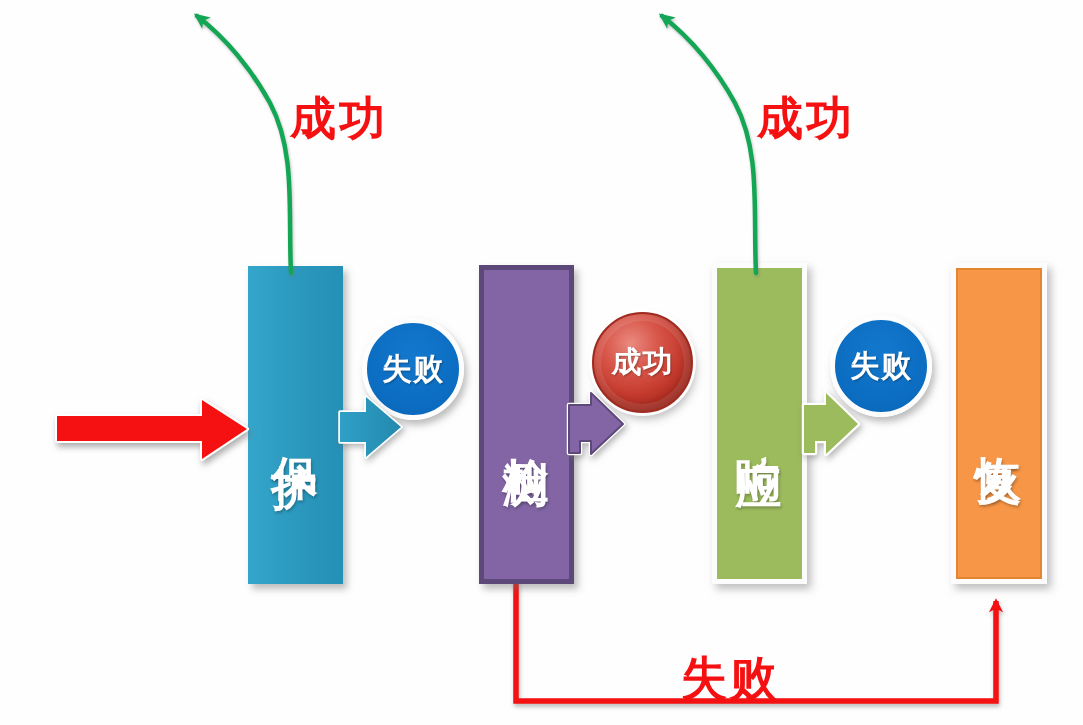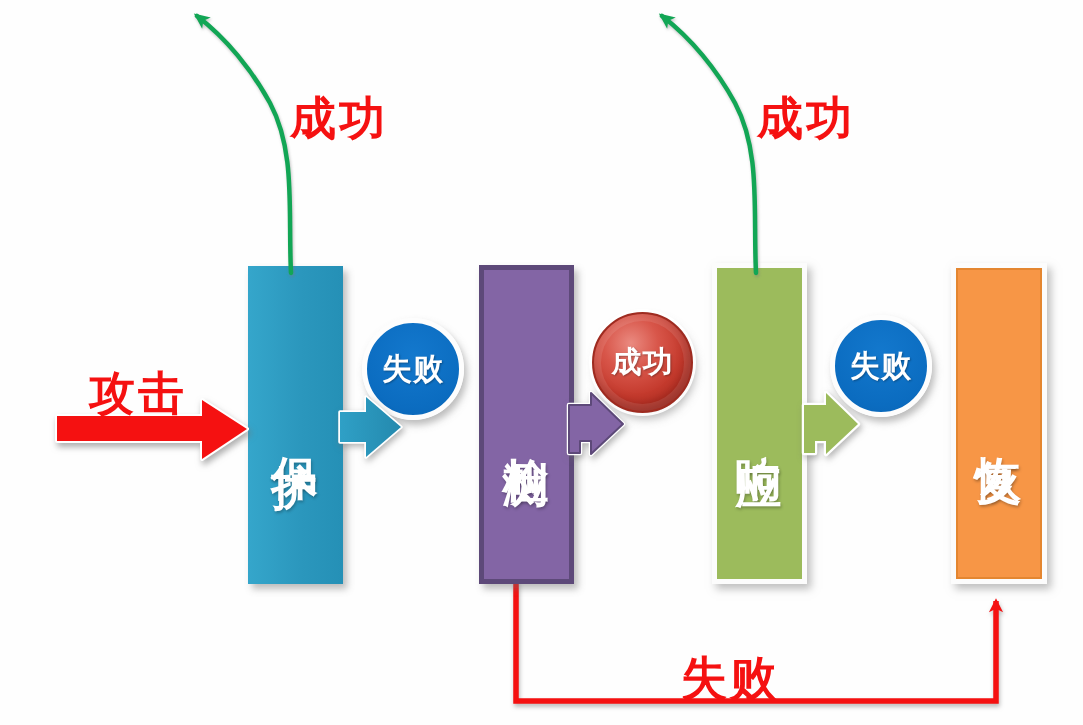--- a/index.html
+++ b/index.html
@@ -126,18 +126,17 @@
 
     <polygon points="569,405 591,405 591,393 623,424 591,454 591,441 580,441 580,453 569,453" fill="#8365a5" stroke="#ffffff" stroke-width="4.5" stroke-linejoin="round" paint-order="stroke" style="filter:drop-shadow(2px 3px 3px rgba(110,110,110,0.5));"></polygon>
     <polygon points="569,405 591,405 591,393 623,424 591,454 591,441 580,441 580,453 569,453" fill="#8365a5" stroke="#5d4979" stroke-width="2" stroke-linejoin="round"></polygon>
 
     <polygon points="804,405 826,405 826,393 858,424 826,454 826,441 815,441 815,453 804,453" fill="#9cbb5c" stroke="#ffffff" stroke-width="4.5" stroke-linejoin="round" paint-order="stroke" style="filter:drop-shadow(2px 3px 3px rgba(110,110,110,0.5));"></polygon>
 
     <path d="M 291 273 C 288 210 296 152 270 103 C 252 70 226 38 197 16" fill="none" stroke="#12a655" stroke-width="4.5" stroke-linecap="round" marker-end="url(#greenTip)" style="filter:drop-shadow(1px 2px 1.5px rgba(120,120,120,0.45));"></path>
     <path d="M 756 273 C 753 210 761 152 735 103 C 717 70 691 38 662 16" fill="none" stroke="#12a655" stroke-width="4.5" stroke-linecap="round" marker-end="url(#greenTip)" style="filter:drop-shadow(1px 2px 1.5px rgba(120,120,120,0.45));"></path>
   </svg>
 
-  <div class="lbl attack z5">攻击</div>
   <div class="lbl s-left z5">成功</div>
   <div class="lbl s-right z5">成功</div>
   <div class="lbl f-bottom z5">失败</div>
 
 </div>
 
 </body></html>

